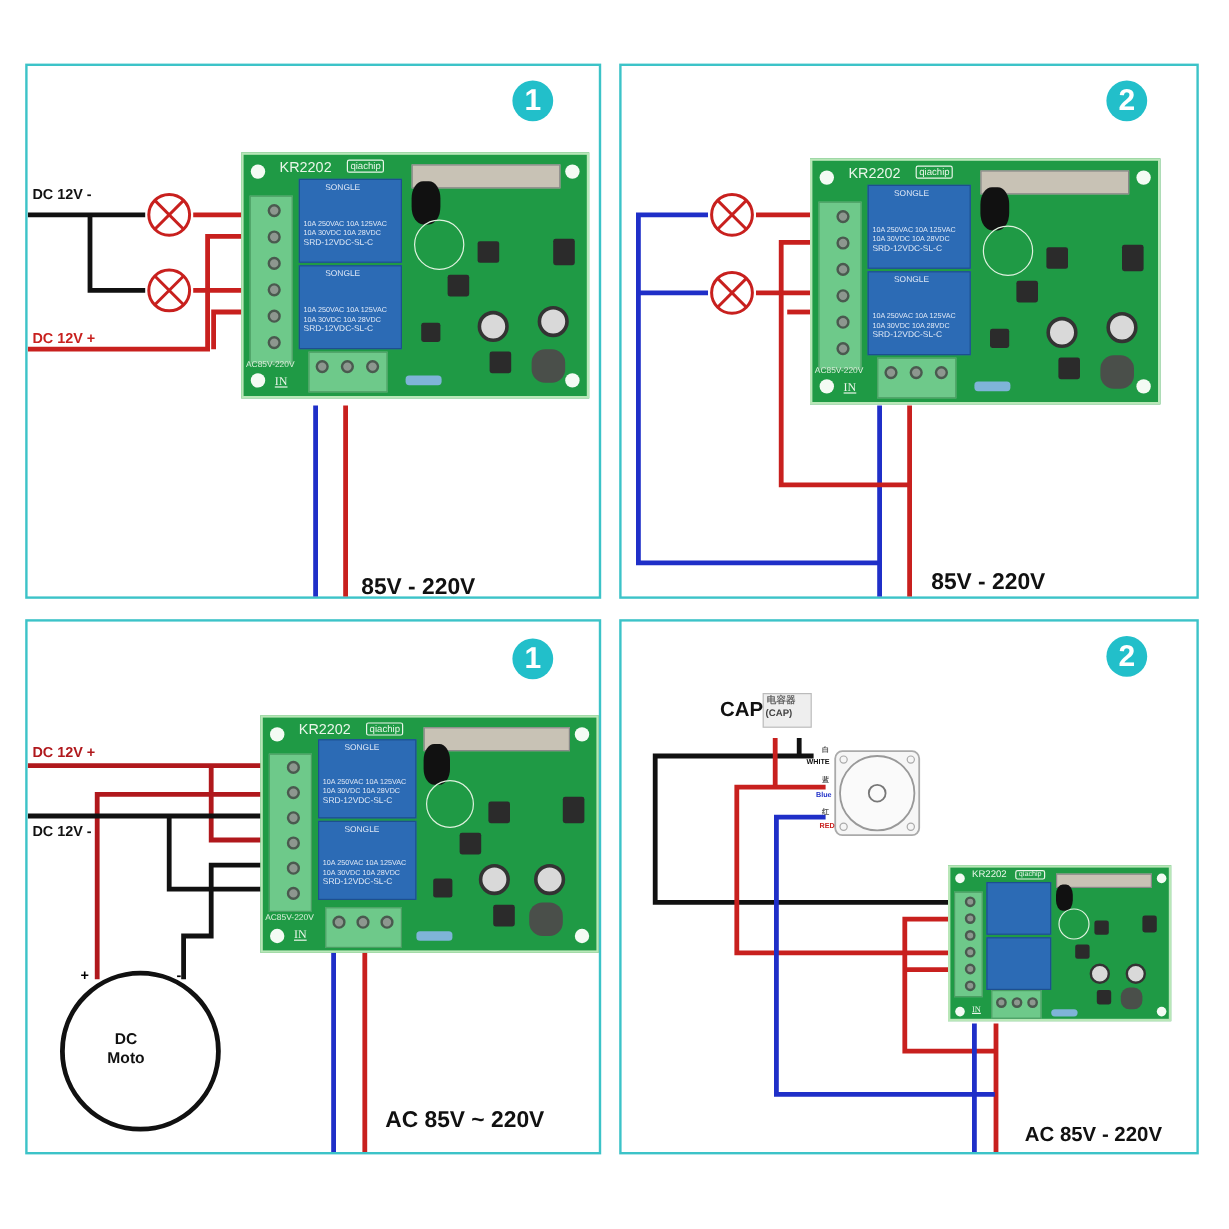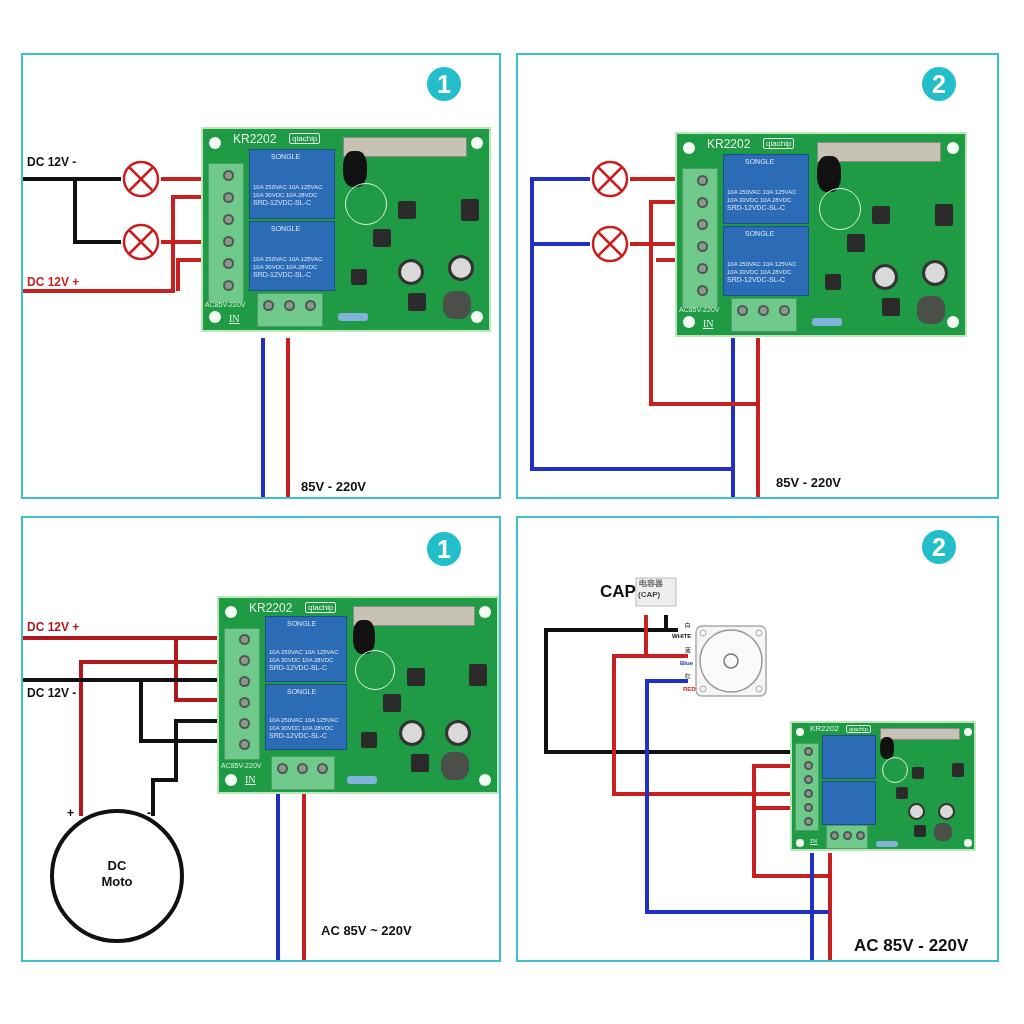--- a/index.html
+++ b/index.html
@@ -8,21 +8,21 @@
   #p1 { left:21px; top:53px; width:480px; height:446px; }
   #p2 { left:516px; top:53px; width:483px; height:446px; }
   #p3 { left:21px; top:516px; width:480px; height:446px; }
   #p4 { left:516px; top:516px; width:483px; height:446px; }
   svg.layer { position:absolute; left:0; top:0; }
   .badge { position:absolute; width:34px; height:34px; border-radius:50%; background:#22bfca; color:#fff;
            font-weight:bold; font-size:25px; line-height:34px; text-align:center; font-family:"Liberation Sans", sans-serif; }
   .lbl { position:absolute; font-weight:bold; font-family:"Liberation Sans", sans-serif; white-space:nowrap; }
   .wire-label-red { color:#c8201e; font-size:12px; }
   .wire-label-black { color:#111; font-size:12px; }
-  .volt { color:#111; font-size:13px; }
+  .volt { color:#111; font-size:19px; }
   .volt-big { color:#111; font-size:17px; }
   .motor-text { color:#111; font-size:13px; text-align:center; line-height:16px; }
   .cap { color:#111; font-size:17px; }
   .tiny { font-size:6px; font-weight:bold; }
 
   
   .pcb { position:absolute; background:#1f9a45; border:2px solid #b9e7b8; box-sizing:border-box; }
   .pcb .hole { position:absolute; width:12px; height:12px; border-radius:50%; background:#f4fbf4; }
   .pcb .model { position:absolute; color:#e9f6e9; font-size:12px; font-family:"Liberation Sans", sans-serif; }
   .pcb .brand { position:absolute; color:#e9f6e9; font-size:8px; border:1px solid #e9f6e9; padding:0 2px; border-radius:2px; }
@@ -221,21 +221,21 @@
       <polyline points="130,298 130,262 153,262 153,203 198,203"></polyline>
     </g>
     <line x1="255" y1="273" x2="255" y2="446" stroke="#1f2fc8" stroke-width="4"></line>
     <line x1="281" y1="273" x2="281" y2="446" stroke="#c8201e" stroke-width="4"></line>
     <circle cx="94" cy="358" r="65" stroke="#111" stroke-width="4" fill="#fff"></circle>
   </svg>
   <div class="lbl wire-label-red" style="left:4px;top:102px;color:#b0181c;">DC 12V +</div>
   <div class="lbl wire-label-black" style="left:4px;top:168px;">DC 12V -</div>
   <div class="lbl" style="left:44px;top:288px;font-size:12px;">+</div>
   <div class="lbl" style="left:124px;top:288px;font-size:12px;">-</div>
-  <div class="lbl motor-text" style="left:64px;top:340px;width:60px;">
+  <div class="lbl motor-text" style="left:52px;top:340px;width:60px;">
     <div>DC</div>
     <div>Moto</div>
   </div>
   <div class="lbl volt" style="left:298px;top:405px;">AC 85V ~ 220V</div>
   <div class="badge" style="left:404px;top:14px;">1</div>
 
   <div class="pcb" style="left:194px;top:78px;width:282px;height:198px;">
     <div class="hole" style="left:6px;top:8px;"></div>
       <div class="hole" style="left:260px;top:8px;"></div>
     <div class="hole" style="left:6px;top:176px;"></div>

